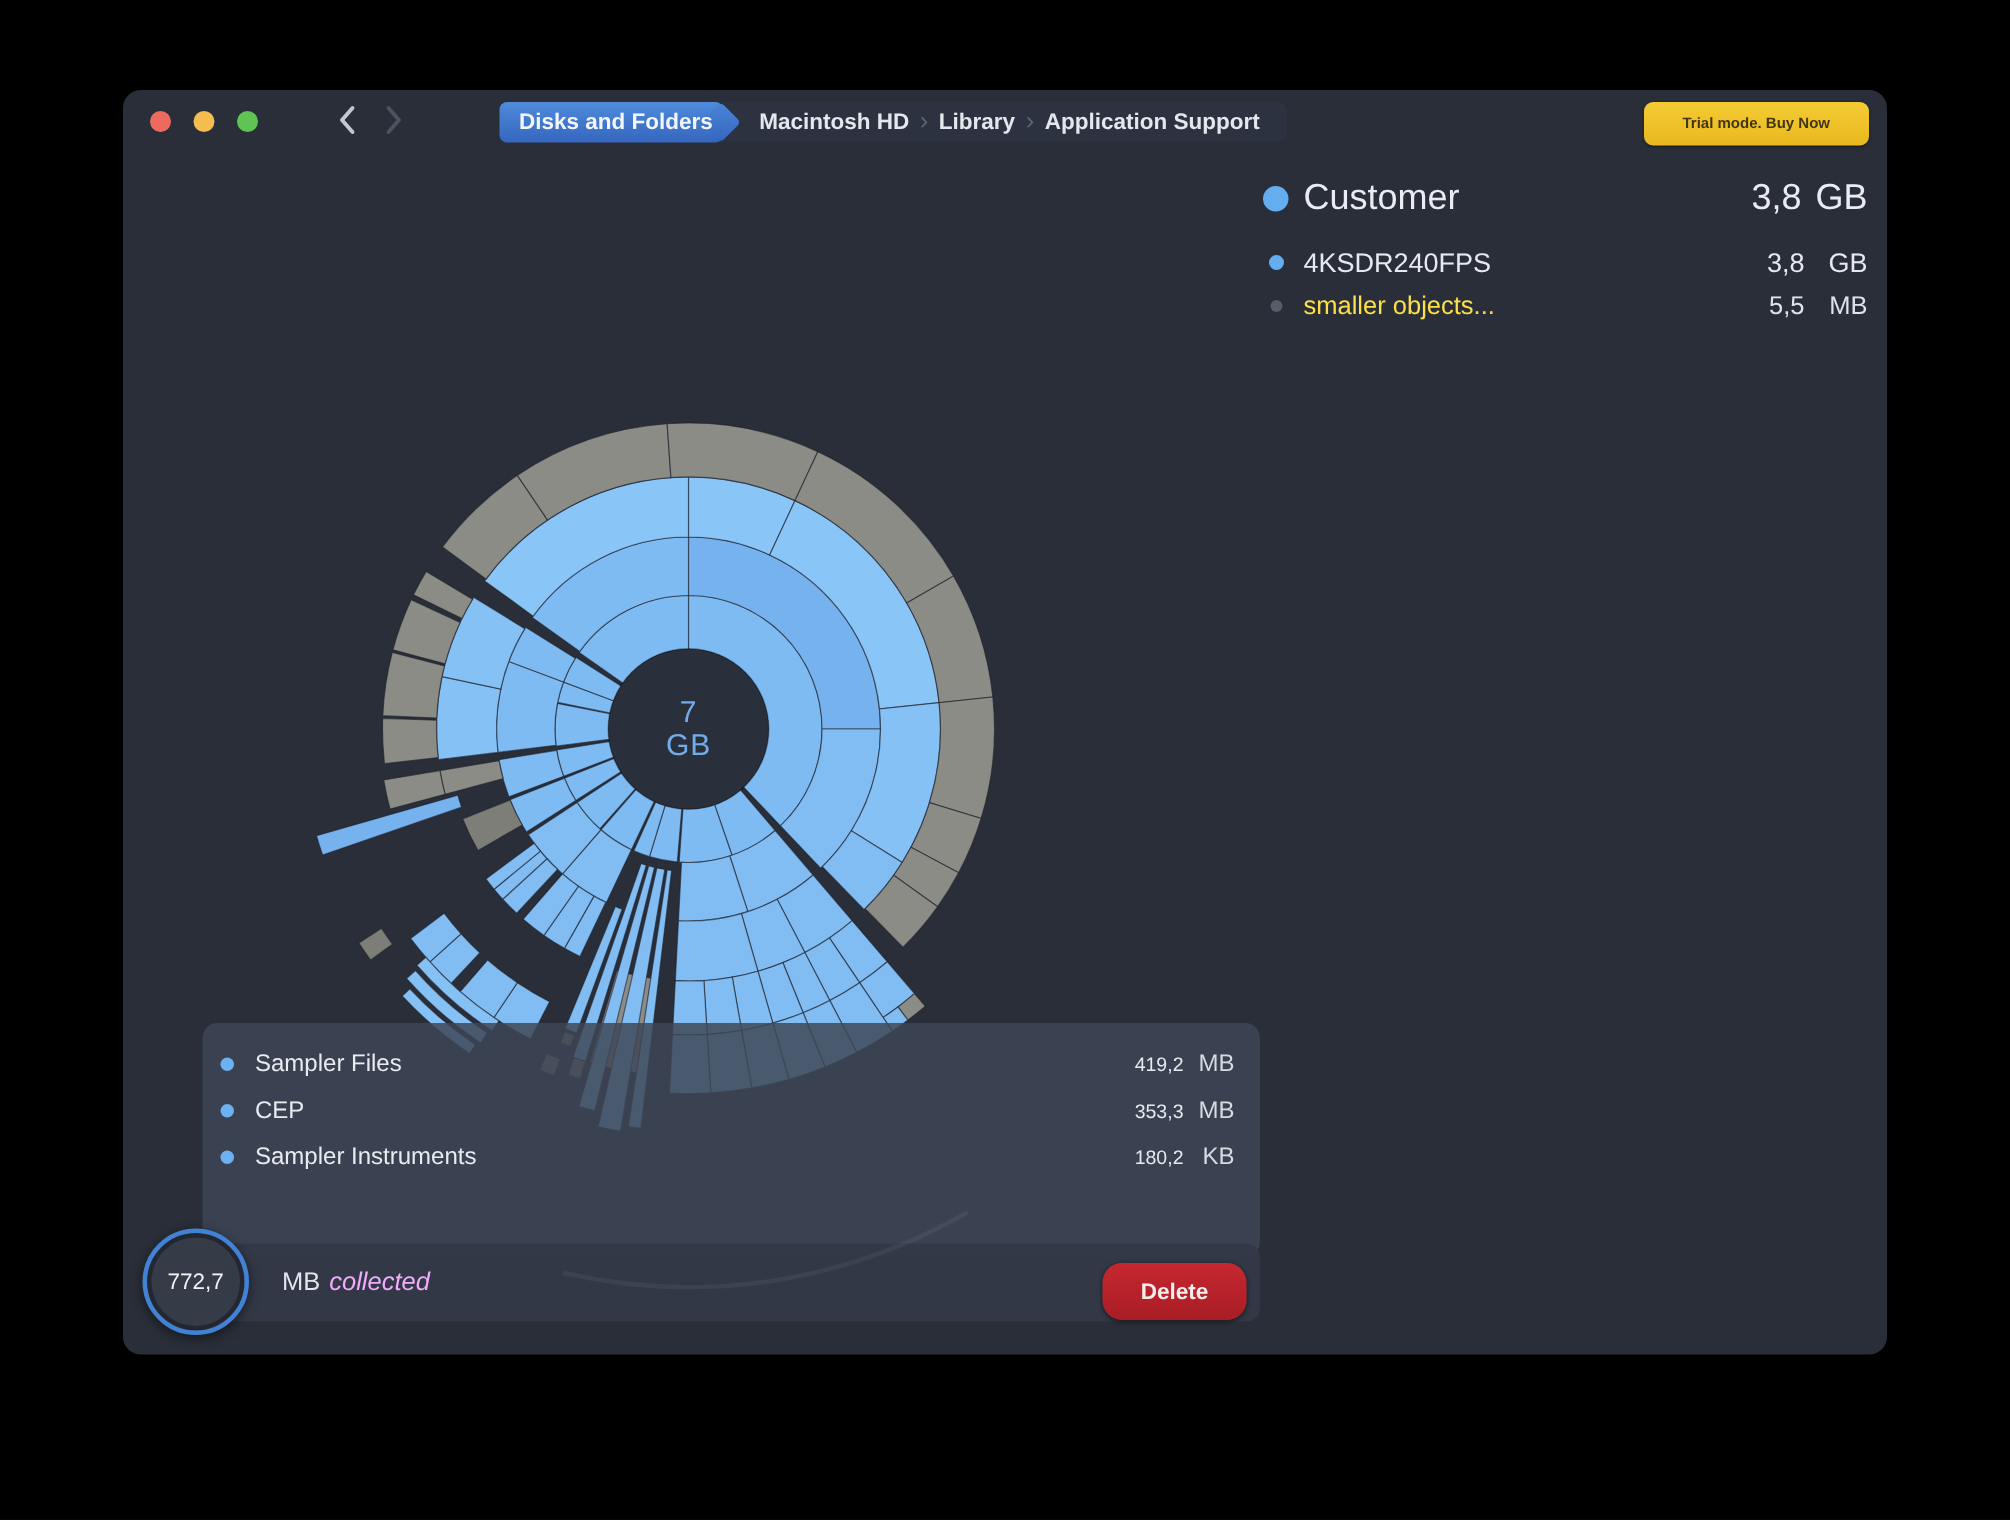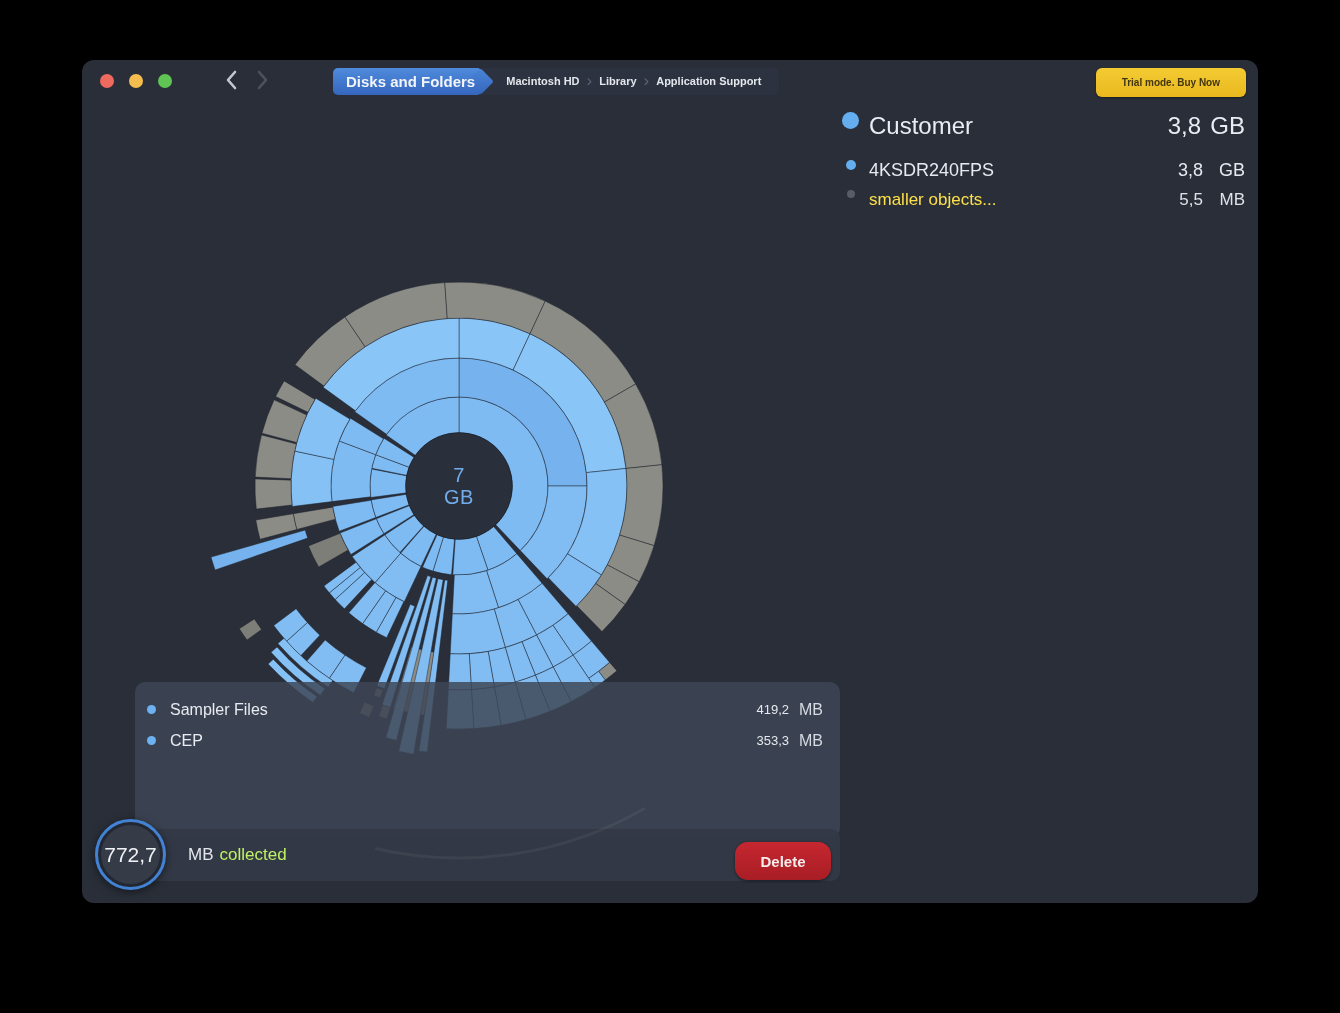--- a/index.html
+++ b/index.html
@@ -20,28 +20,28 @@
   .nav-btn{position:absolute;top:11px;width:22px;height:22px;display:flex;align-items:center;justify-content:center;cursor:pointer;}
   .nav-back{left:138px;}
   .nav-fwd{left:170px;}
   .crumbs{position:absolute;left:215px;top:8px;height:27px;display:flex;align-items:stretch;padding-left:36px;}
   .crumb-active{position:relative;z-index:2;background:linear-gradient(#4f8bdc,#3566be);
     border-radius:5px;padding:0 7px 0 13px;color:#f2f5fa;font-size:15px;font-weight:600;line-height:27px;white-space:nowrap;cursor:pointer;}
   .crumb-active::after{content:'';position:absolute;right:-8px;top:4px;width:19px;height:19px;
     background:linear-gradient(135deg,#4a85d7,#3566be);transform:rotate(45deg);border-radius:3px;z-index:-1;}
   .crumb-strip{position:relative;z-index:1;margin-left:-10px;background:#2c323f;border-radius:6px;
     padding:0 8px 0 24px;display:flex;align-items:center;}
-  .crumb-item{color:#e4e7ec;font-size:11px;font-weight:600;line-height:27px;padding:0 10px;white-space:nowrap;cursor:pointer;}
+  .crumb-item{color:#e4e7ec;font-size:15px;font-weight:600;line-height:27px;padding:0 10px;white-space:nowrap;cursor:pointer;}
   .crumb-sep{color:#5c6472;font-size:17px;font-weight:400;margin:0 -3px;padding-bottom:2px;}
   .trial-btn{position:absolute;right:12px;top:8px;height:29px;padding:0 26px;border:none;border-radius:6px;
     background:linear-gradient(#f4cb33,#eab81f);color:#413610;font-size:10px;font-weight:700;
     font-family:inherit;line-height:29px;cursor:pointer;box-shadow:0 1px 2px rgba(0,0,0,0.4);}
   
   .details{position:absolute;left:760px;right:13px;top:52px;z-index:5;}
-  .d-row{display:flex;}
+  .d-row{display:flex;align-items:center;}
   .d-row .dot{border-radius:50%;flex:0 0 auto;}
   .d-row .lbl{margin-left:10px;white-space:nowrap;}
   .d-row .sp{flex:1;}
   .d-row .val{text-align:right;}
   .d-row .unit{text-align:right;}
   .d-primary{height:40px;}
   .d-primary .dot{width:17px;height:17px;background:#64aef0;}
   .d-primary .lbl{color:#e9edf3;font-size:24px;}
   .d-primary .val{color:#e9edf3;font-size:24px;min-width:50px;}
   .d-primary .unit{color:#e9edf3;font-size:24px;min-width:44px;}
@@ -63,24 +63,24 @@
   .l-row .lbl{margin-left:14px;color:#e8ebf0;font-size:16px;}
   .l-row .sp{flex:1;}
   .l-row .val{color:#e6e9ee;font-size:13px;min-width:52px;text-align:right;}
   .l-row .unit{color:#d6dae1;font-size:16px;min-width:34px;text-align:right;}
   
   .coll-bar{position:absolute;left:49px;top:769px;width:709px;height:52px;z-index:3;
     background:rgba(51,57,70,0.95);border-radius:9px;}
   .coll-circle{position:absolute;left:-36px;top:-10px;width:65px;height:65px;border-radius:50%;
     border:3.5px solid #4282d4;background:#353b47;display:flex;align-items:center;justify-content:center;
     box-shadow:0 0 0 3px rgba(20,24,32,0.55) inset, 0 2px 8px rgba(0,0,0,0.5);z-index:4;cursor:pointer;}
-  .coll-circle span{color:#f0f2f6;font-size:21px;}
+  .coll-circle span{color:#f0f2f6;font-size:15px;}
   .coll-text{position:absolute;left:57px;top:0;height:52px;display:flex;align-items:center;font-size:17px;}
   .coll-text .mb{color:#e2e6ec;}
-  .coll-text .collected{color:#bef264;margin-left:6px;}
+  .coll-text .collected{color:#f0abfc;margin-left:6px;font-style:italic;}
   .delete-btn{position:absolute;right:9px;top:13px;width:96px;height:38px;border:none;border-radius:13px;
     background:linear-gradient(#c62730,#a81d24);color:#f6ecec;font-size:15px;font-weight:700;
     font-family:inherit;cursor:pointer;box-shadow:0 1px 3px rgba(0,0,0,0.5);}
 </style>
 </head>
 <body>
 
 <div class="page">
   <div class="win">
 
@@ -249,20 +249,27 @@
           <span class="val">419,2</span>
           <span class="unit">MB</span>
         </div>
         <div class="l-row">
           <span class="dot"></span>
           <span class="lbl">CEP</span>
           <span class="sp"></span>
           <span class="val">353,3</span>
           <span class="unit">MB</span>
         </div>
+        <div class="l-row">
+          <span class="dot"></span>
+          <span class="lbl">Sampler Instruments</span>
+          <span class="sp"></span>
+          <span class="val">180,2</span>
+          <span class="unit">KB</span>
+        </div>
       </div>
 
     <div class="coll-bar">
       <div class="coll-circle">
         <span>772,7</span>
       </div>
       <div class="coll-text">
         <span class="mb">MB</span>
         <span class="collected">collected</span>
       </div>

